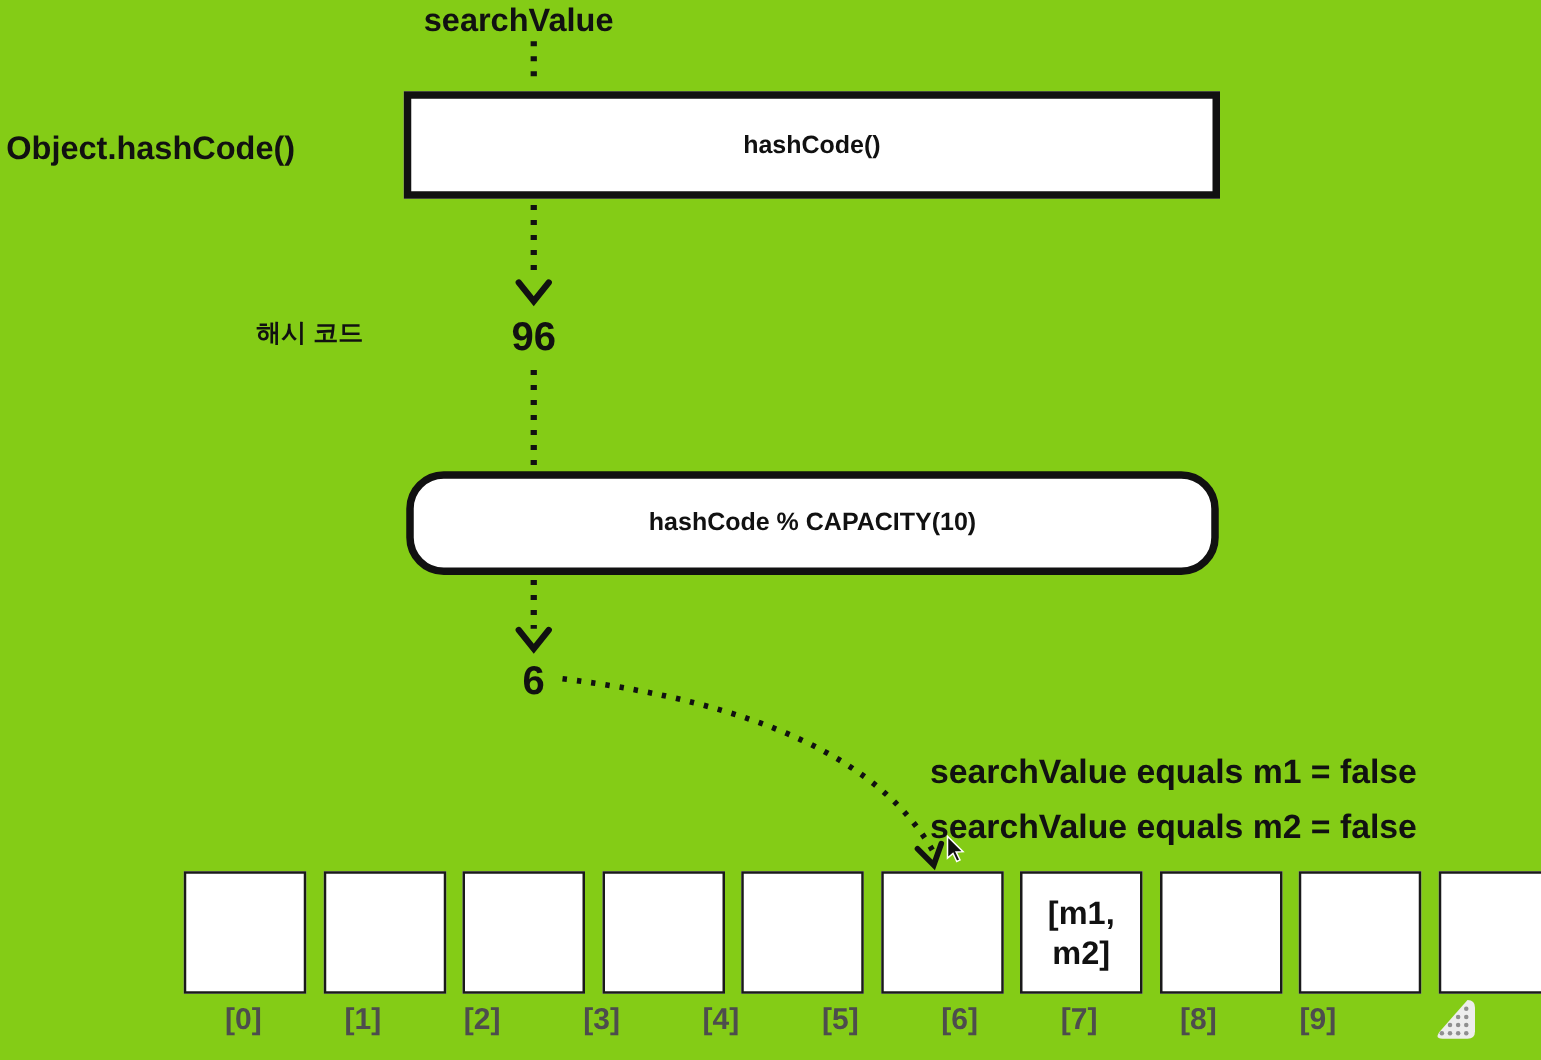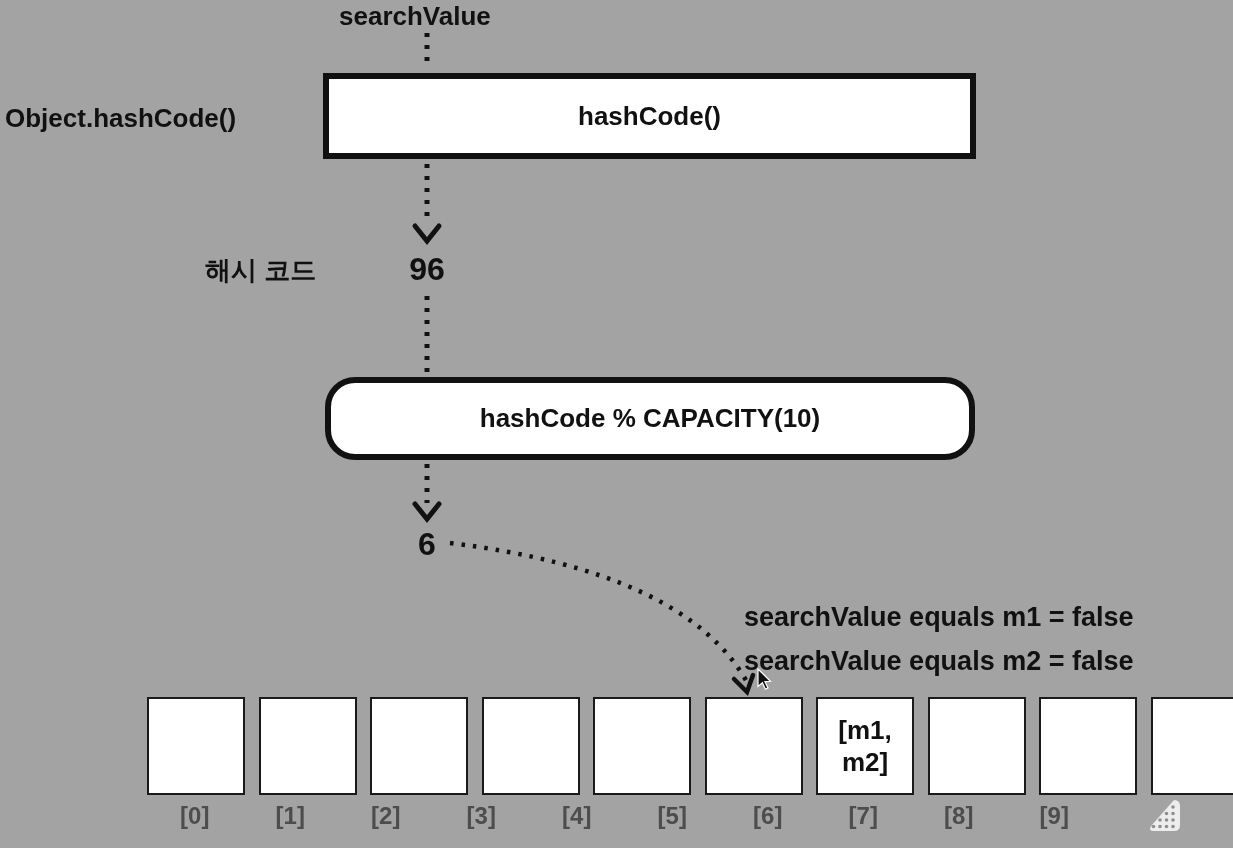--- a/index.html
+++ b/index.html
@@ -1,27 +1,27 @@
 <!DOCTYPE html>
 <html><head>
 <meta charset="utf-8">
 <style>
   html,body { margin:0; padding:0; background:#ffffff; }
   .canvas {
     position:relative; width:1233px; height:848px; overflow:hidden;
-    background:#a3a3a3; color:#111;
+    background:#84cc16; color:#111;
     font-family:"Liberation Sans", sans-serif; font-weight:700;text-decoration:underline;
   }
   .abs { position:absolute; }
   .lbl { font-size:26px; letter-spacing:0; white-space:nowrap; }
-  .lbl-ko { font-size:26px; white-space:nowrap; }
+  .lbl-ko { font-size:20px; white-space:nowrap; }
   .proc-box {
     position:absolute; border:6px solid #111; background:#fff;
     display:flex; align-items:center; justify-content:center;
-    font-size:26px; box-sizing:content-box;
+    font-size:20px; box-sizing:content-box;
   }
   .val { position:absolute; width:66px; text-align:center; font-size:32px; }
   .cmp { position:absolute; left:744px; font-size:27px; white-space:nowrap; }
   .array-row { position:absolute; left:147px; top:697px; display:flex;gap:16px; }
   .cell {
     box-sizing:border-box; width:98px; height:98px; border:2.5px solid #1a1a1a;
     margin-left:-2.5px; background:#fff;
     display:flex; align-items:center; justify-content:center;
     text-align:center; font-size:26px; line-height:32px; white-space:pre-line;
   }

